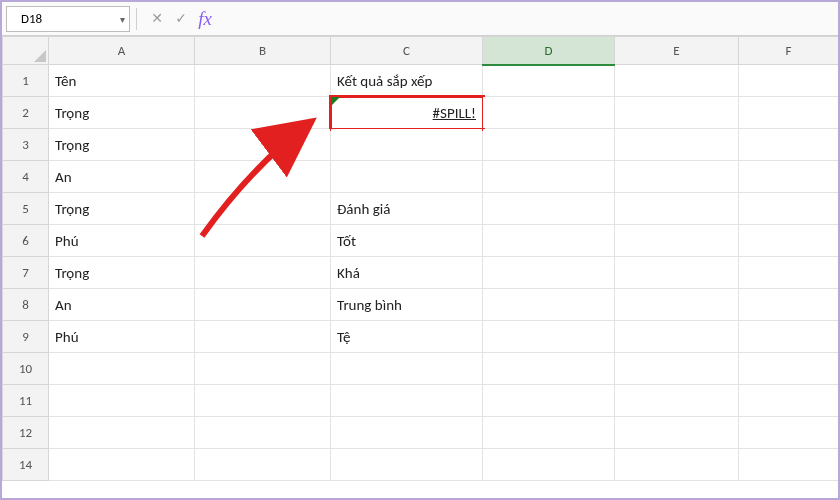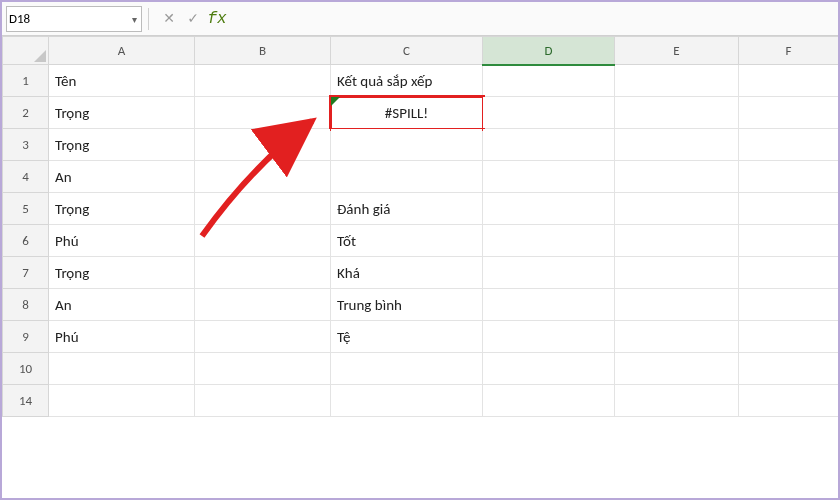--- a/index.html
+++ b/index.html
@@ -22,42 +22,42 @@
   .formula-bar {
     display: flex;
     align-items: center;
     height: 34px;
     border-bottom: 1px solid #d0d0d0;
     background: #fafafa;
     padding: 3px 4px;
     gap: 6px;
   }
   .name-box {
-    width: 136px;
+    width: 124px;
     height: 26px;
     border: 1px solid #bcbcbc;
     background: #fff;
     display: flex;
     align-items: center;
-    padding: 0 2px;
+    padding: 0 14px;
     font-size: 13px;
     position: relative;
   }
   .name-box .chev {
     position: absolute;
     right: 4px;
     top: 50%;
     transform: translateY(-50%);
     font-size: 10px;
     color: #666;
   }
   .fb-sep { width: 1px; height: 22px; background: #d0d0d0; }
   .fb-btns { display: flex; align-items: center; gap: 4px; color: #9a9a9a; font-size: 14px; padding: 0 4px;}
   .fb-btn { width: 20px; text-align: center; cursor: default; }
-  .fx { font-style: italic; color: #4d7c0f; font-family: Liberation Mono, monospace; font-size: 16px;}
+  .fx { font-style: italic; color: #8b5cf6; font-family: Liberation Serif, serif; font-size: 19px;}
   .formula-input {
     flex: 1;
     height: 26px;
     border: none;
     background: transparent;
     padding: 0 6px;
   }
 
   .sheet {
     flex: 1;
@@ -105,21 +105,22 @@
   .err-triangle::before {
     content: "";
     position: absolute;
     top: 0; left: 0;
     border-top: 9px solid #1f7a1f;
     border-right: 9px solid transparent;
   }
   .annot-box {
     outline: 3px solid #e22020;
     outline-offset: -1px;
-    text-align: center;
+    text-align: right;
+    text-decoration: underline;
   }
   .arrow-layer {
     position: absolute;
     top: 0; left: 0;
     pointer-events: none;
   }
 </style>
 </head>
 <body>
 
@@ -250,20 +251,38 @@
           <tr>
             <th class="rowhead">10</th>
             <td class="cell"></td>
             <td class="cell"></td>
             <td class="cell"></td>
             <td class="cell"></td>
             <td class="cell"></td>
             <td class="cell"></td>
           </tr>
           <tr>
+            <th class="rowhead">11</th>
+            <td class="cell"></td>
+            <td class="cell"></td>
+            <td class="cell"></td>
+            <td class="cell"></td>
+            <td class="cell"></td>
+            <td class="cell"></td>
+          </tr>
+          <tr>
+            <th class="rowhead">12</th>
+            <td class="cell"></td>
+            <td class="cell"></td>
+            <td class="cell"></td>
+            <td class="cell"></td>
+            <td class="cell"></td>
+            <td class="cell"></td>
+          </tr>
+          <tr>
             <th class="rowhead">14</th>
             <td class="cell"></td>
             <td class="cell"></td>
             <td class="cell"></td>
             <td class="cell"></td>
             <td class="cell"></td>
             <td class="cell"></td>
           </tr>
         </tbody>
     </table>

